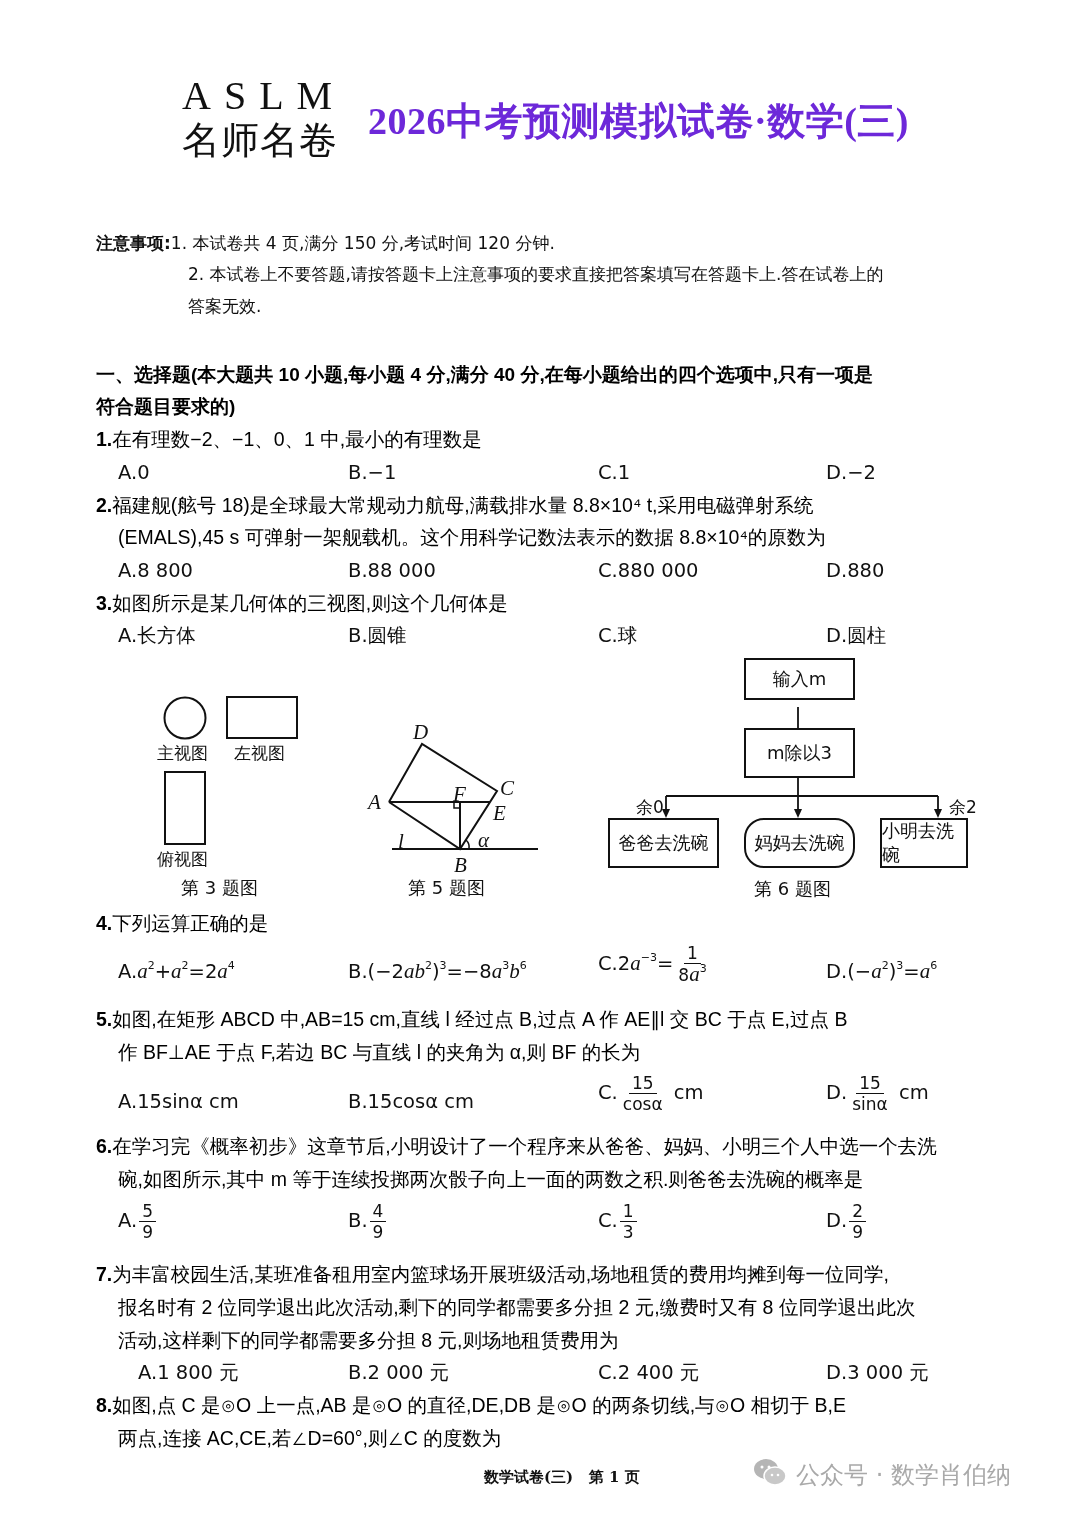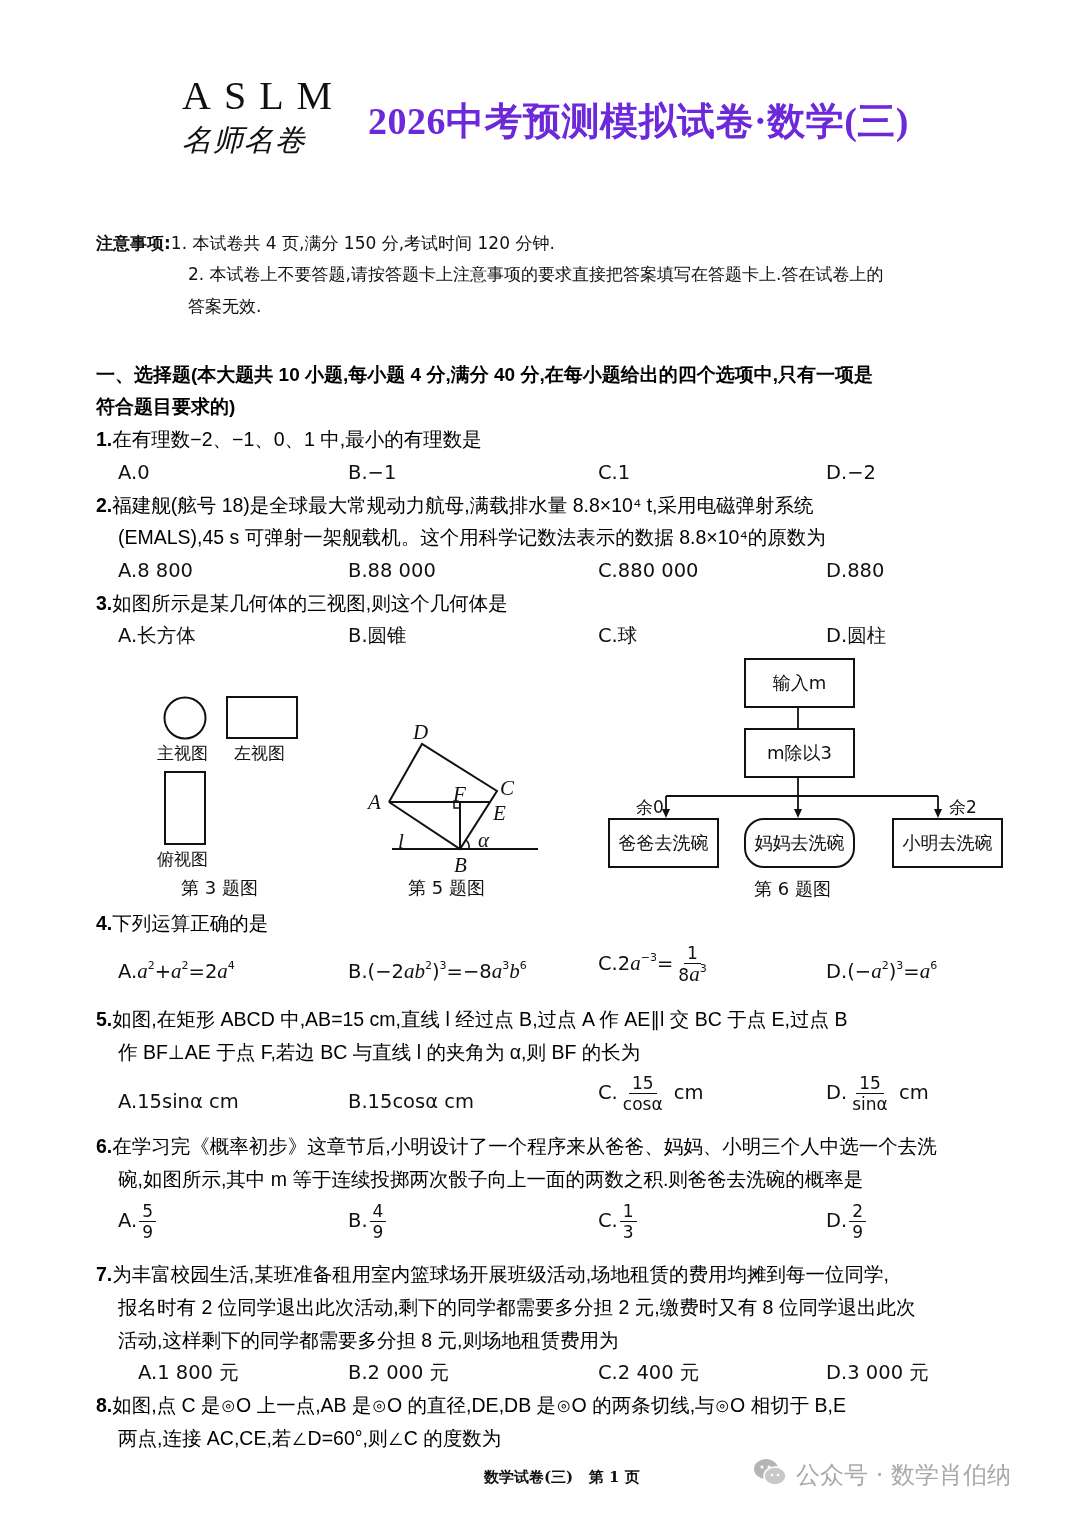--- a/index.html
+++ b/index.html
@@ -3,21 +3,21 @@
   <meta charset="utf-8">
   <style>
     * { box-sizing: border-box; margin: 0; padding: 0; }
     html, body { width: 1080px; height: 1528px; background: #ffffff; overflow: hidden; }
     body { position: relative; font-family: "DejaVu Serif", "Liberation Serif", serif; color: #111; }
 
     .abs { position: absolute; }
 
     
     .brand-top { left: 182px; top: 76px; font-family: "Liberation Serif", serif; font-size: 40px; letter-spacing: 13px; line-height: 40px; color: #111; }
-    .brand-bottom { left: 182px; top: 118px; font-family: "DejaVu Serif", serif; font-size: 30px; font-style: italic; line-height: 44px; color: #111; letter-spacing: 1px; }
+    .brand-bottom { left: 182px; top: 118px; font-family: "DejaVu Serif", serif; font-size: 38px; line-height: 44px; color: #111; letter-spacing: 1px; }
     .main-title { left: 368px; top: 96px; font-family: "Liberation Serif", "DejaVu Serif", serif; font-weight: bold; font-size: 38px; line-height: 50px; color: #6d28d9; letter-spacing: 0.5px; }
 
     
     .notice { font-family: "DejaVu Sans", sans-serif; font-size: 17px; line-height: 33px; color: #111; }
     .notice b { font-weight: bold; }
 
     
     .line { font-family: Liberation Sans, sans-serif; font-size: 19.5px; line-height: 33px; color: #000000; white-space: nowrap; text-align: right; }
     .line.bold { font-weight: bold; }
     .qnum { font-weight: bold; }
@@ -121,36 +121,36 @@
   <svg class="abs" style="left:0; top:0;" width="400" height="220" viewBox="0 0 400 220">
     <line x1="198" y1="52" x2="198" y2="73" stroke="#111" stroke-width="1.8"></line>
     <line x1="198" y1="123" x2="198" y2="158" stroke="#111" stroke-width="1.8"></line>
     <line x1="66" y1="141" x2="338" y2="141" stroke="#111" stroke-width="1.8"></line>
     <line x1="66" y1="141" x2="66" y2="160" stroke="#111" stroke-width="1.8"></line>
     <line x1="338" y1="141" x2="338" y2="160" stroke="#111" stroke-width="1.8"></line>
     <polygon points="62,154 70,154 66,163" fill="#111"></polygon>
     <polygon points="194,154 202,154 198,163" fill="#111"></polygon>
     <polygon points="334,154 342,154 338,163" fill="#111"></polygon>
   </svg>
-  <div class="box" style="left:144px; top:3px; width:111px; height:50px;align-items:center;">
+  <div class="box" style="left:144px; top:3px; width:111px; height:42px;align-items:center;">
     <span>输入m</span>
   </div>
   <div class="box" style="left:144px; top:73px; width:111px; height:50px;">
     <span>m除以3</span>
   </div>
   <div class="abs fig-label" style="left:36px; top:141px;">余0</div>
   <div class="abs fig-label" style="left:164px; top:141px;margin-top:24px;">余1</div>
   <div class="abs fig-label" style="left:349px; top:141px;">余2</div>
   <div class="box" style="left:8px; top:163px; width:111px; height:50px;">
     <span>爸爸去洗碗</span>
   </div>
   <div class="box" style="left:144px; top:163px; width:111px; height:50px;border-radius:20px;">
     <span>妈妈去洗碗</span>
   </div>
-  <div class="box" style="left:280px; top:163px; width:111px; height:50px;margin-left:12px;">
+  <div class="box" style="left:280px; top:163px; width:88px; height:50px;">
     <span>小明去洗碗</span>
   </div>
   <div class="abs diag-caption" style="left:154px; top:222px;">第 6 题图</div>
 </div>
 
 <div class="abs line" style="left:96px; top:907px;">
   <span class="qnum">4.</span><span>下列运算正确的是</span>
 </div>
 <div class="opt" style="left:118px; top:955px;">A.<i class="it">a</i><sup>2</sup>+<i class="it">a</i><sup>2</sup>=2<i class="it">a</i><sup>4</sup></div>
 <div class="opt" style="left:348px; top:955px;">B.(−2<i class="it">ab</i><sup>2</sup>)<sup>3</sup>=−8<i class="it">a</i><sup>3</sup><i class="it">b</i><sup>6</sup></div>

